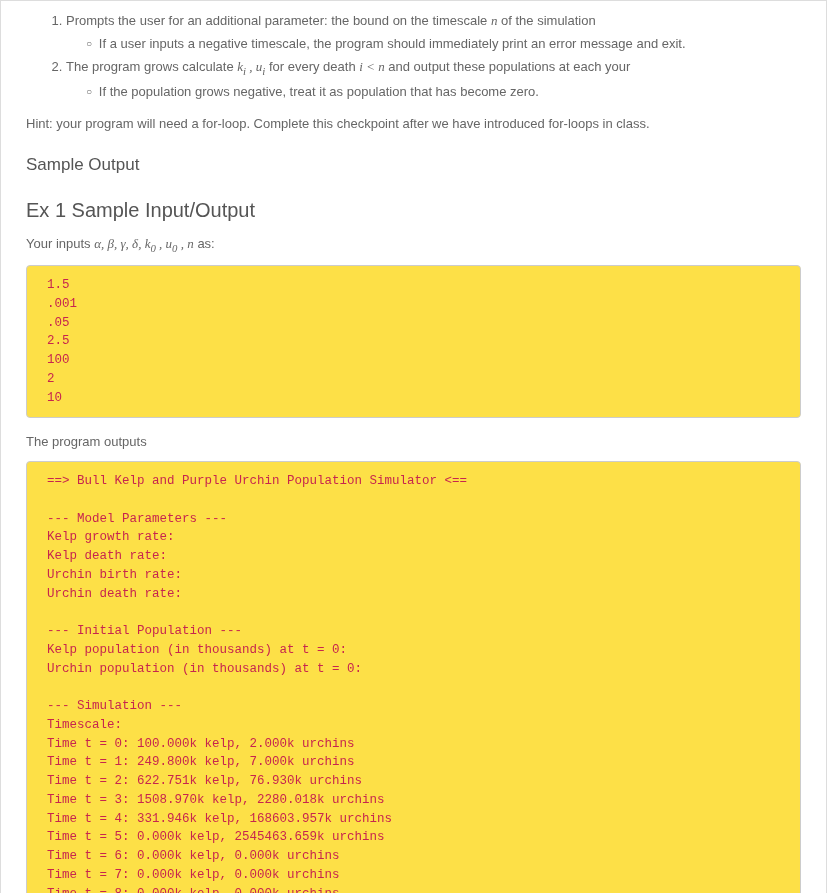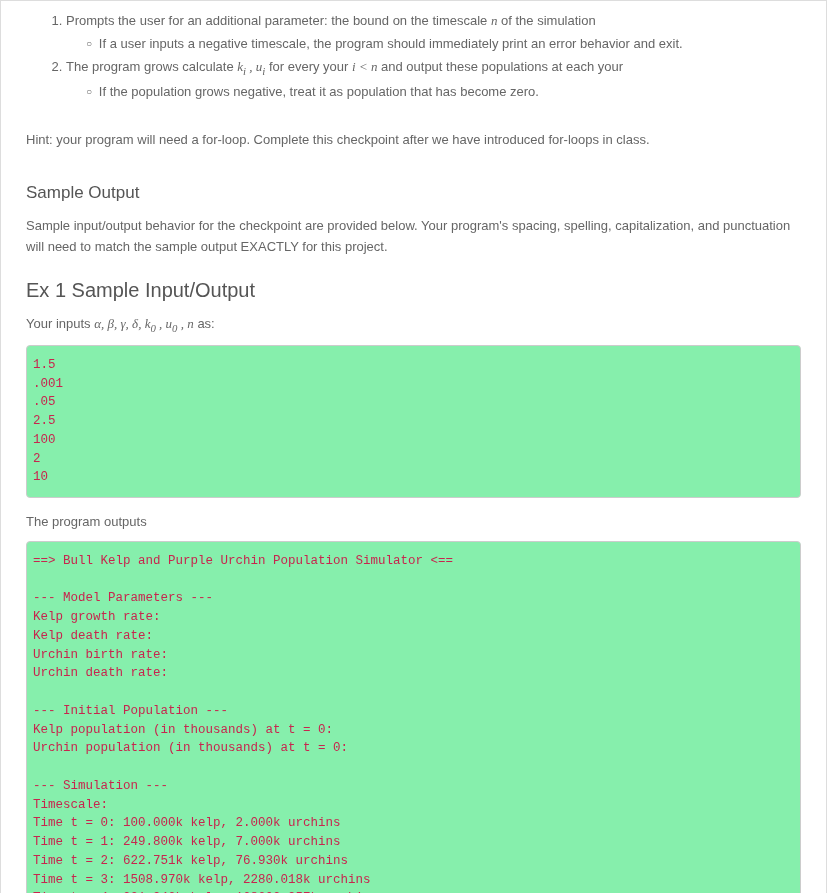--- a/index.html
+++ b/index.html
@@ -36,75 +36,74 @@
       font-size: 10px;
       position: relative;
       top: -1px;
       margin-right: 4px;
     }
     .math {
       font-style: italic;
       font-family: 'Times New Roman', serif;
     }
     .hint {
-      margin: 28px 0;
+      margin: 12px 0;
     }
     h2 {
       font-size: 17px;
       font-weight: 500;
       color: #555;
       margin: 16px 0 10px 0;
     }
     h3 {
       font-size: 20px;
       font-weight: 500;
       color: #555;
       margin: 16px 0 8px 0;
     }
     p {
       margin: 8px 0;
     }
     .code-block {
       border: 1px solid #ccc;
       border-radius: 4px;
-      padding: 10px 6px;
+      padding: 10px 20px;
       font-family: 'Courier New', monospace;
       font-size: 12.5px;
       color: #c7254e;
-      background: #86efac;
+      background: #fde047;
       white-space: pre;
       line-height: 1.5;
       margin: 8px 0 14px 0;
       overflow-x: auto;
     }
   </style>
 </head>
 <body>
 
 <div class="container">
   <ol class="main-list">
     <li>
       <span>Prompts the user for an additional parameter: the bound on the timescale </span><span class="math">n</span><span> of the simulation</span>
       <ul class="sub-list">
-        <li>If a user inputs a negative timescale, the program should immediately print an error behavior and exit.</li>
+        <li>If a user inputs a negative timescale, the program should immediately print an error message and exit.</li>
       </ul>
     </li>
     <li>
-      <span>The program grows calculate </span><span class="math">k<sub>i</sub> , u<sub>i</sub></span><span> for every your </span><span class="math">i &lt; n</span><span> and output these populations at each your</span>
+      <span>The program grows calculate </span><span class="math">k<sub>i</sub> , u<sub>i</sub></span><span> for every death </span><span class="math">i &lt; n</span><span> and output these populations at each your</span>
       <ul class="sub-list">
         <li>If the population grows negative, treat it as population that has become zero.</li>
       </ul>
     </li>
   </ol>
 
   <p class="hint">Hint: your program will need a for-loop. Complete this checkpoint after we have introduced for-loops in class.</p>
 
   <h2>Sample Output</h2>
 
-  <p>Sample input/output behavior for the checkpoint are provided below. Your program's spacing, spelling, capitalization, and punctuation will need to match the sample output EXACTLY for this project.</p>
 
   <h3>Ex 1 Sample Input/Output</h3>
 
   <p>
     <span>Your inputs </span><span class="math">α, β, γ, δ, k<sub>0</sub> , u<sub>0</sub> , n</span><span> as:</span>
   </p>
 
   <div class="code-block">1.5
 .001
 .05

